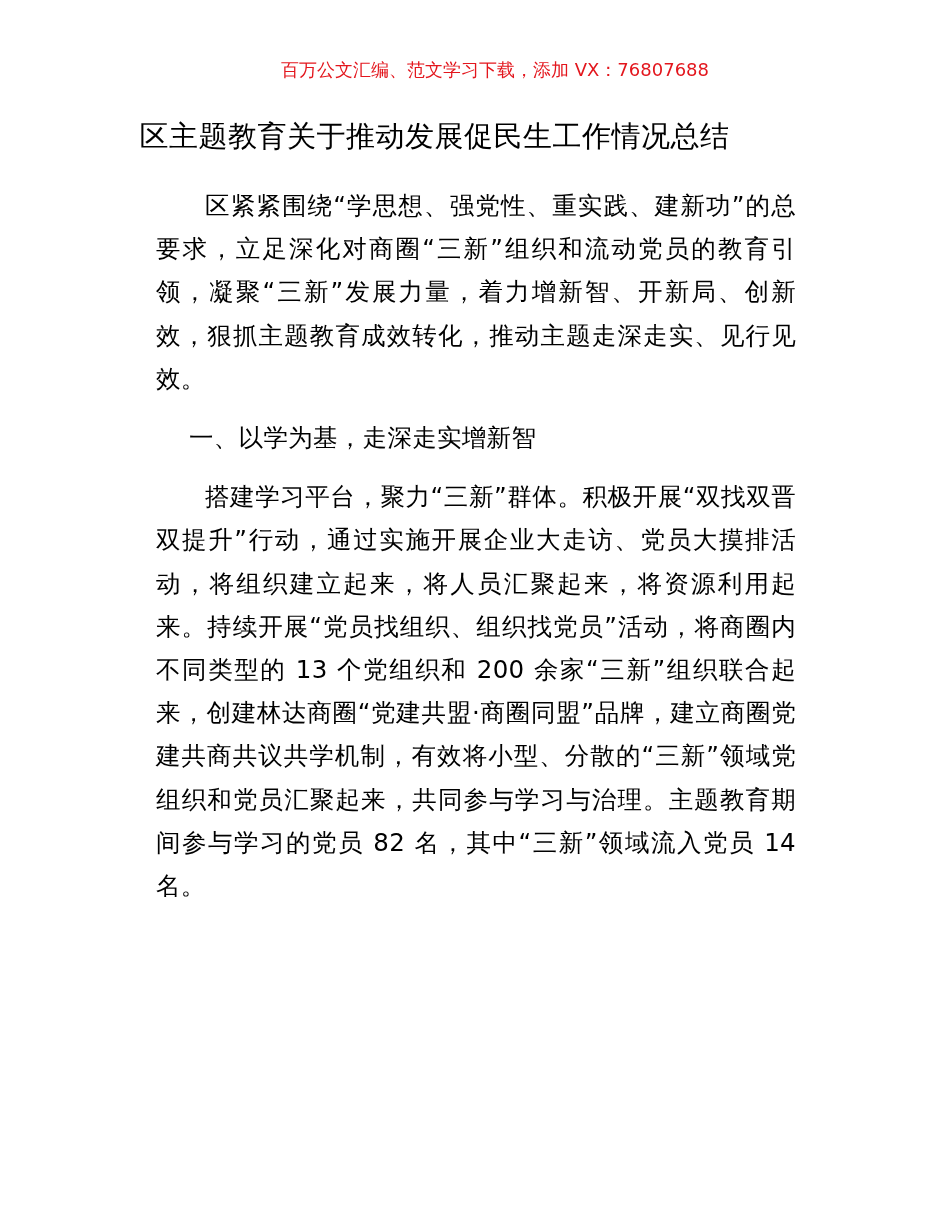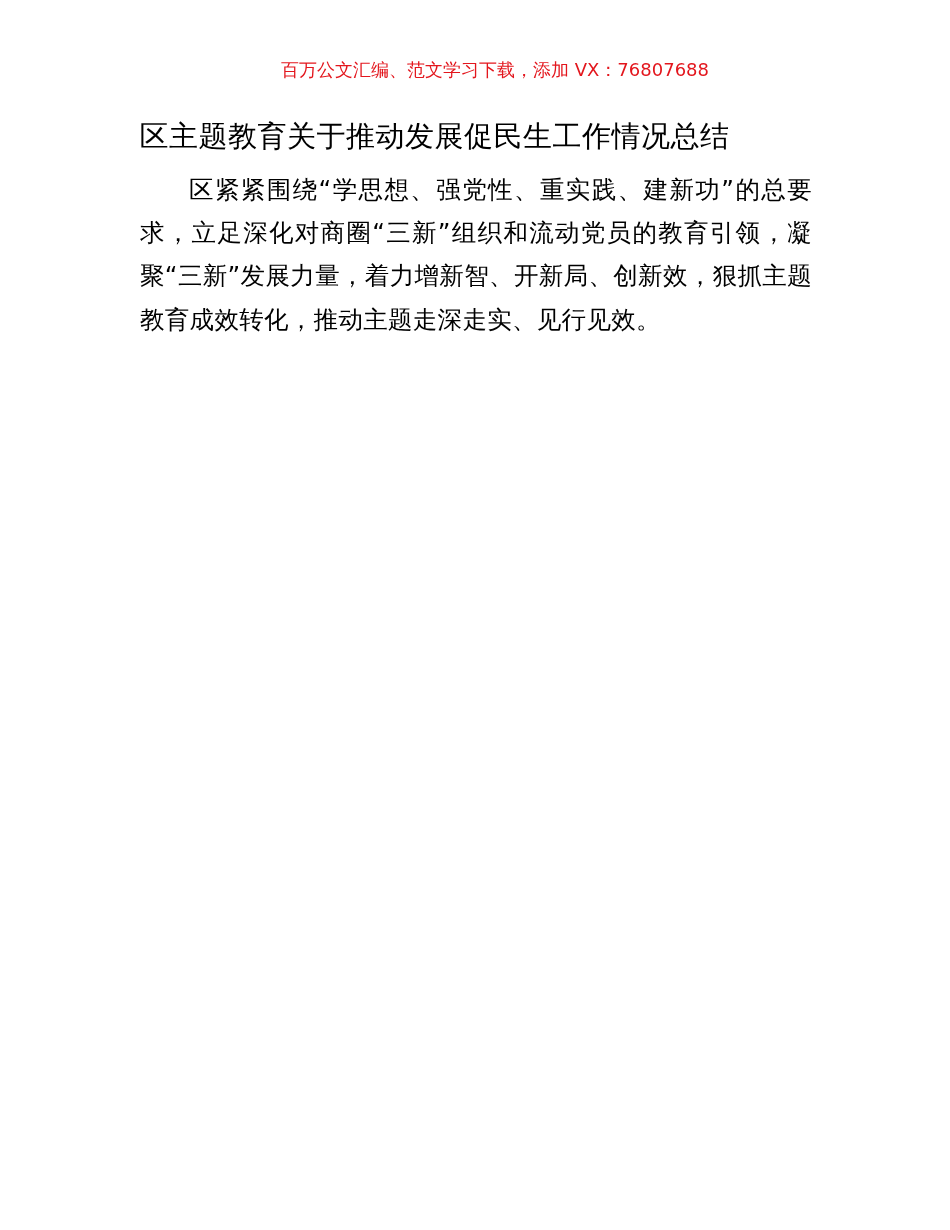--- a/index.html
+++ b/index.html
@@ -3,27 +3,29 @@
   <meta charset="utf-8">
   <style>
     html, body { margin: 0; padding: 0; background: #ffffff; }
     body { width: 950px; height: 1230px; position: relative; overflow: hidden;
            font-family: "DejaVu Sans", "Liberation Sans", sans-serif; color: #000; }
     .watermark { position: absolute; top: 56px; left: 0; width: 950px; text-align: center;
                  font-size: 18px; line-height: 28px; color: #e3161d; padding-left: 20px; }
     .title { position: absolute; top: 112px; left: 0; width: 869px; text-align: center;
              font-size: 29px; line-height: 48px; color: #000; letter-spacing: 0.5px; }
     .content { position: absolute; top: 168px; left: 140px; width: 672px; }
-    .para { margin: 0; font-size: 24.5px; line-height: 43.2px; text-indent: 2em;
+    .para { margin: 16px; font-size: 24.5px; line-height: 43.2px; text-indent: 2em;
             text-align: justify; text-align-last: left; letter-spacing: 0.3px; }
     .heading { margin: 7px 0 6px 0; }
     .gap { margin-top: 7px; }
   </style>
 </head>
 <body>
 
 <div class="watermark">百万公文汇编、范文学习下载，添加 VX：76807688</div>
 
 <div class="title">区主题教育关于推动发展促民生工作情况总结</div>
 
 <div class="content">
   <p class="para">区紧紧围绕“学思想、强党性、重实践、建新功”的总要求，立足深化对商圈“三新”组织和流动党员的教育引领，凝聚“三新”发展力量，着力增新智、开新局、创新效，狠抓主题教育成效转化，推动主题走深走实、见行见效。</p>
+  <p class="para heading">一、以学为基，走深走实增新智</p>
+  <p class="para">搭建学习平台，聚力“三新”群体。积极开展“双找双晋双提升”行动，通过实施开展企业大走访、党员大摸排活动，将组织建立起来，将人员汇聚起来，将资源利用起来。持续开展“党员找组织、组织找党员”活动，将商圈内不同类型的 13 个党组织和 200 余家“三新”组织联合起来，创建林达商圈“党建共盟·商圈同盟”品牌，建立商圈党建共商共议共学机制，有效将小型、分散的“三新”领域党组织和党员汇聚起来，共同参与学习与治理。主题教育期间参与学习的党员 82 名，其中“三新”领域流入党员 14 名。</p>
 </div>
 
 </body></html>

